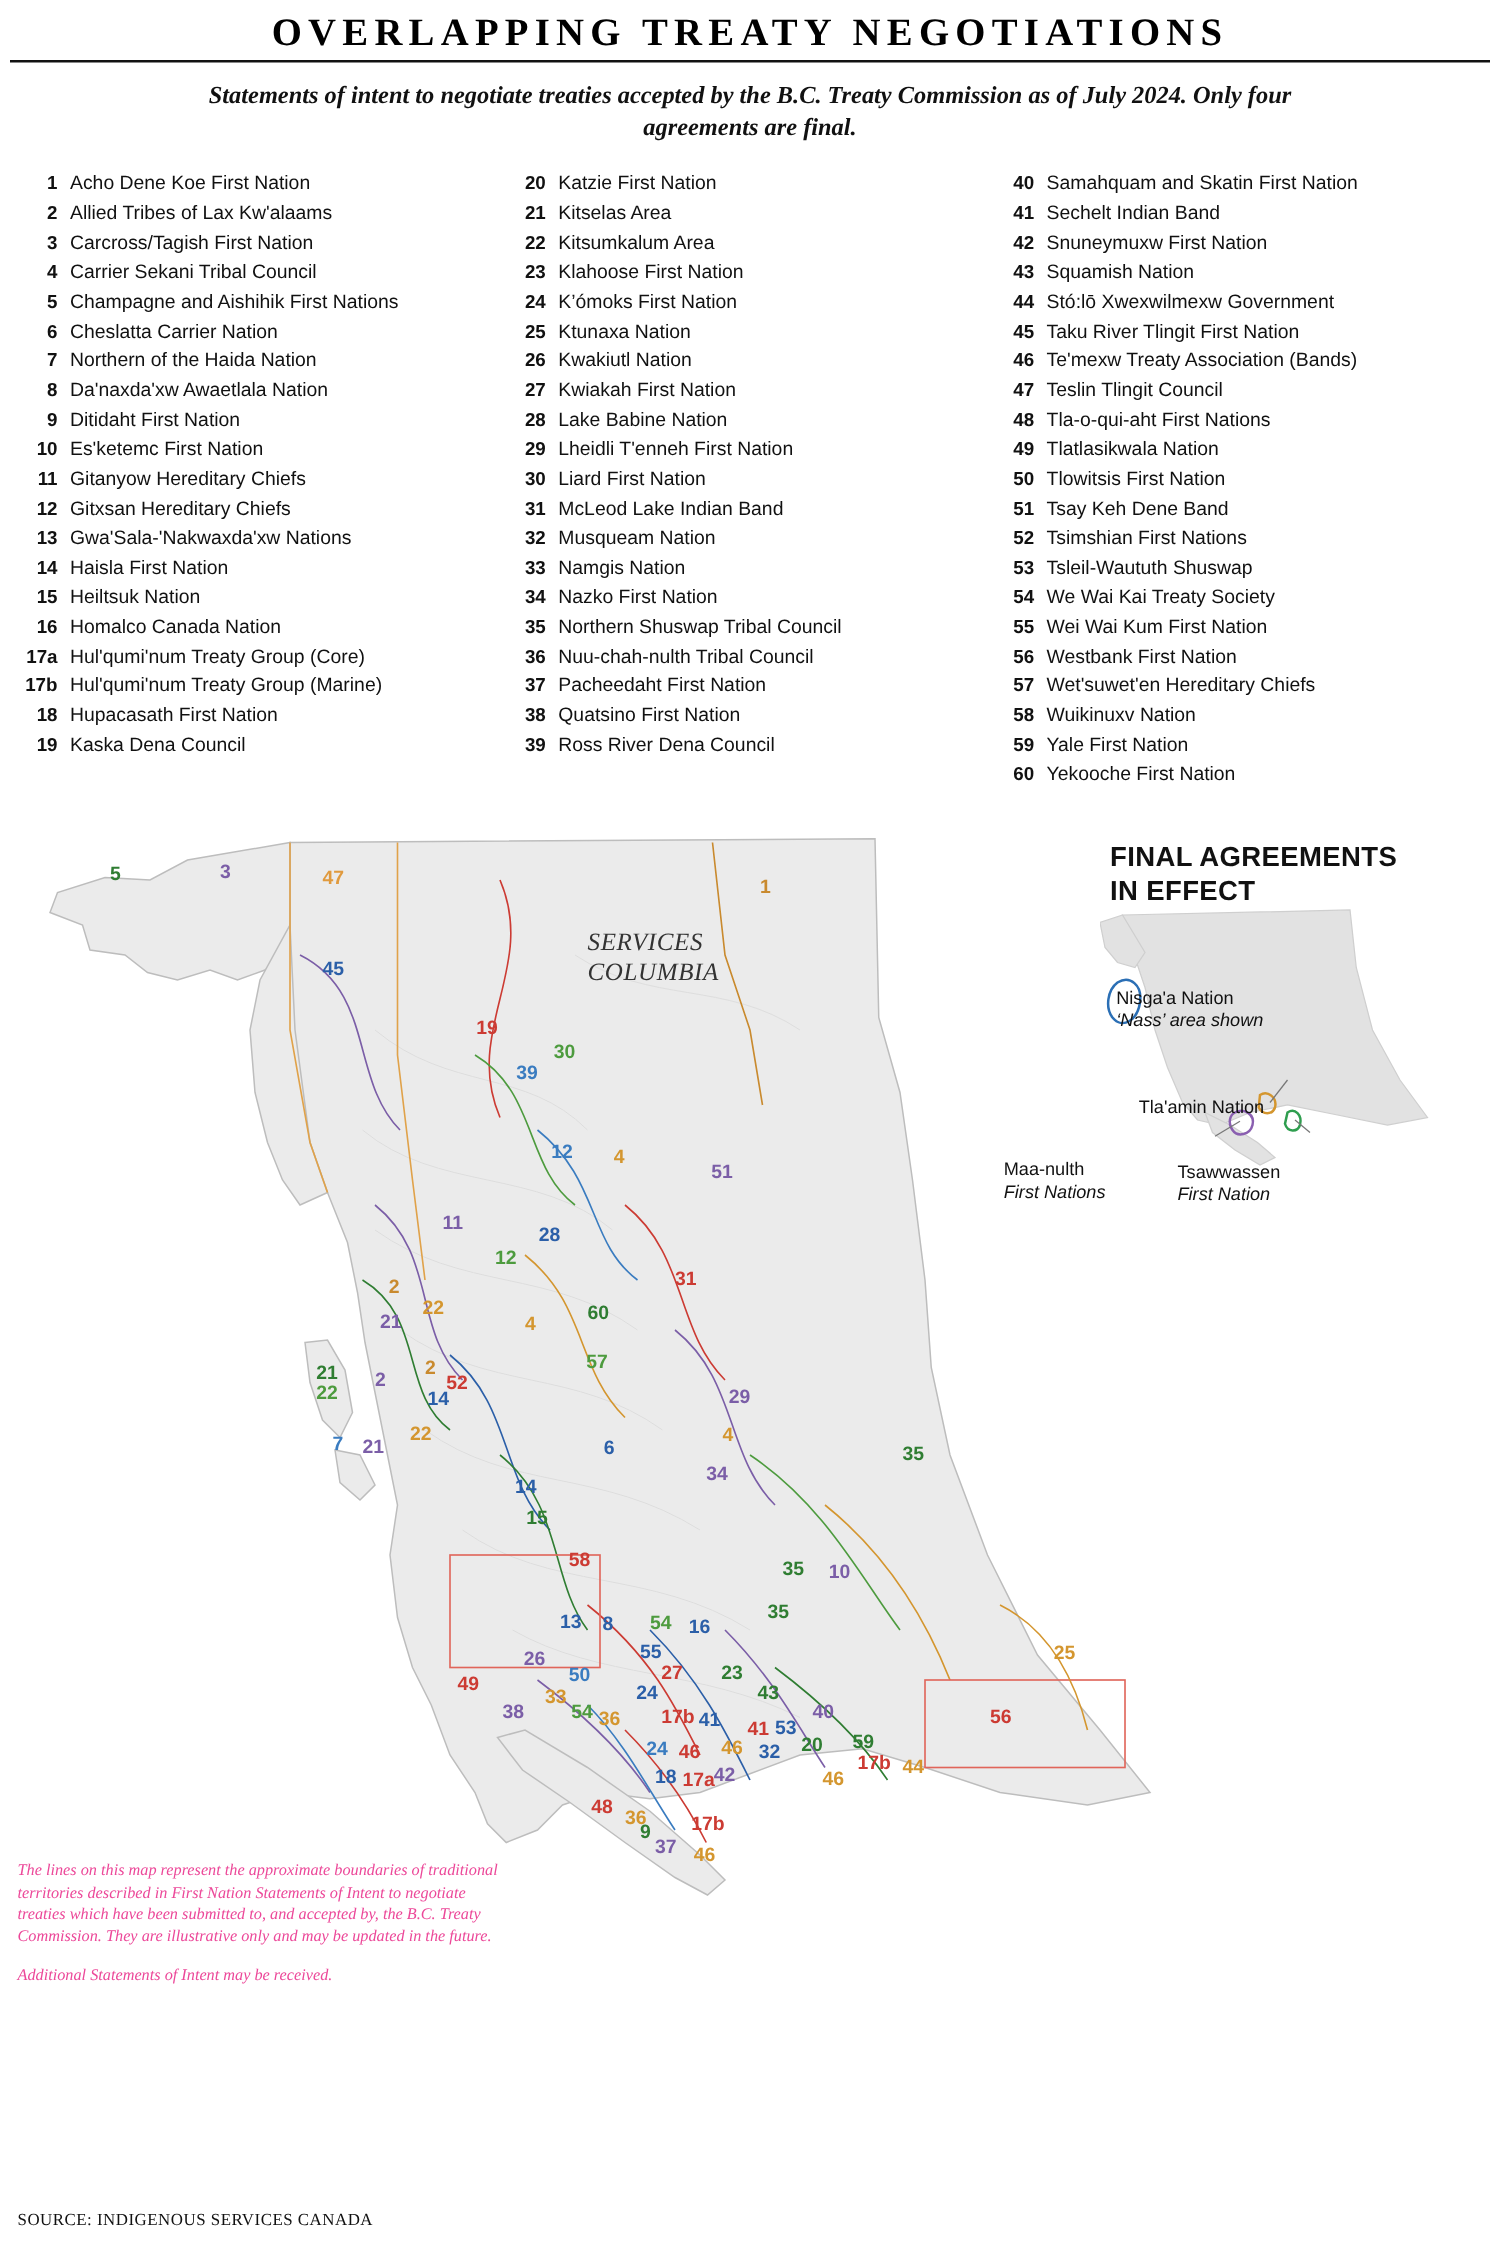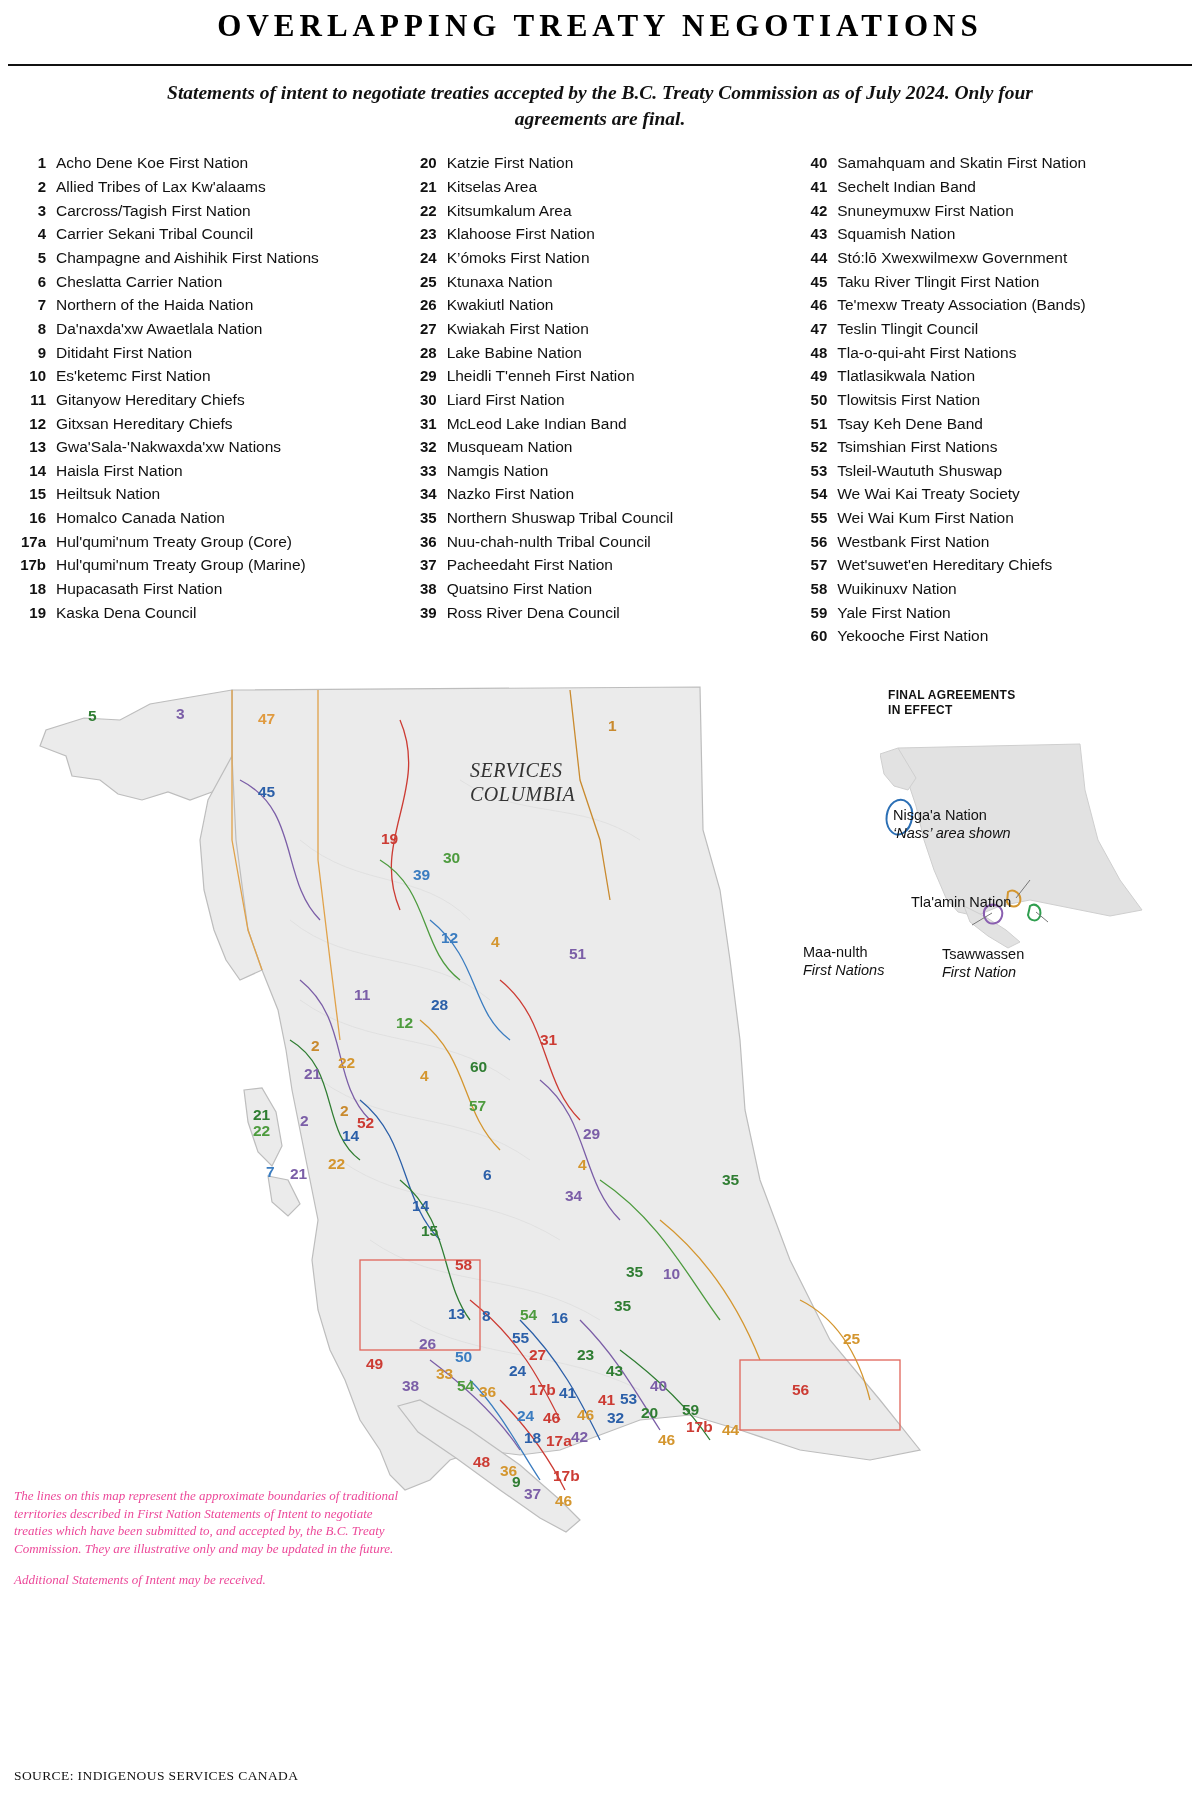--- a/index.html
+++ b/index.html
@@ -14,21 +14,21 @@
     overflow: hidden;
   }
   
   .title {
     text-align: center;
     font-family: "Liberation Serif", serif;
     font-size: 31px;
     letter-spacing: 5px;
     font-weight: bold;
     padding-top: 8px;
-    padding-bottom: 20px;
+    padding-bottom: 4px;
     color: #000;
   }
   .rule {
     height: 2px;
     background: #111;
     margin: 0 8px 14px 8px;
   }
   .subtitle {
     text-align: center;
     font-family: "Liberation Serif", serif;
@@ -89,21 +89,21 @@
     font-size: 20px;
     color: #333;
     line-height: 1.2;
     letter-spacing: 0.5px;
   }
   
   .inset-title {
     position: absolute;
     left: 888px;
     top: 28px;
-    font-size: 12px;
+    font-size: 22px;
     font-weight: bold;
     line-height: 1.25;
     letter-spacing: 0.3px;
     color: #111;
   }
   .inset-cap {
     position: absolute;
     font-size: 14.5px;
     line-height: 1.25;
     color: #111;

